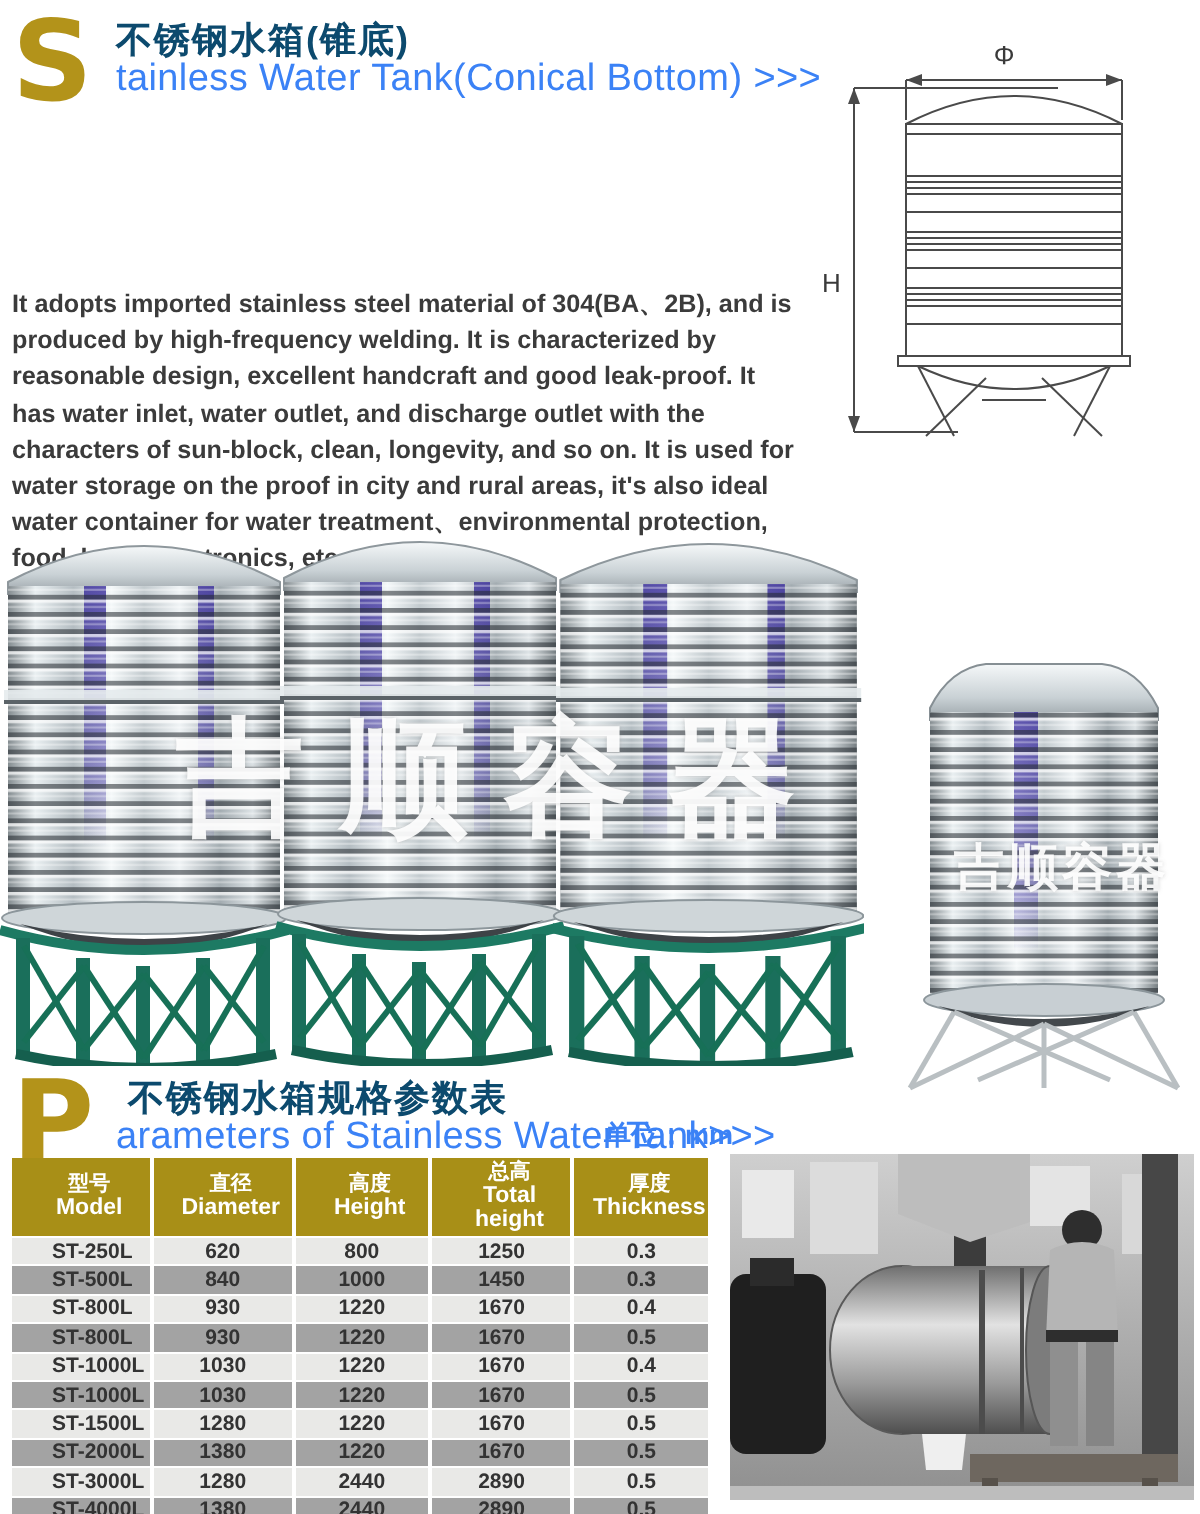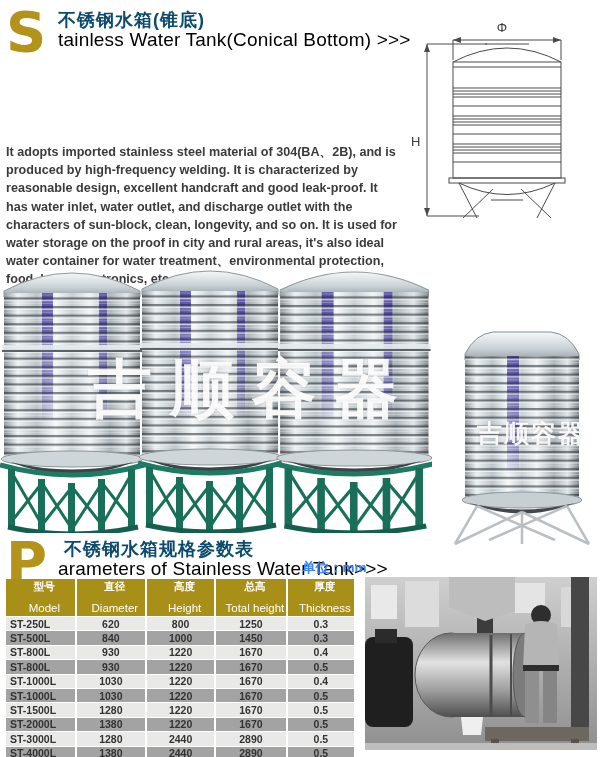--- a/index.html
+++ b/index.html
@@ -3,39 +3,39 @@
 <meta charset="utf-8">
 <style>
   html,body{margin:0;padding:0;background:#fff;}
   body{font-family:"Liberation Sans",sans-serif;color:#3d3d3d;}
   .page{position:relative;width:600px;height:757px;background:#fff;overflow:hidden;margin:0 auto;}
 
   
   .big-initial{position:absolute;font-family:"DejaVu Sans",sans-serif;font-size:56px;font-weight:bold;
     color:#b3931a;line-height:1;letter-spacing:-1px;}
   .sec-title-zh{position:absolute;font-size:18px;font-weight:bold;color:#0c4a6e;letter-spacing:1px;}
-  .sec-title-en{position:absolute;font-size:19px;color:#000000;letter-spacing:0.2px;}
+  .sec-title-en{position:absolute;font-size:19px;color:#3b82f6;letter-spacing:0.2px;}
 
   
   .para-zh{position:absolute;left:6px;top:58px;width:392px;font-size:14px;font-weight:bold;
     line-height:21.4px;color:#3b3b3b;text-indent:2em;letter-spacing:0.3px;}
   .para-en{position:absolute;left:6px;top:143px;width:394px;font-size:12.6px;font-weight:600;
     line-height:18.2px;color:#3b3b3b;}
 
   .unit-label{position:absolute;left:302px;top:559px;font-size:13.5px;font-weight:bold;color:#3b82f6;}
 
   
   .spec-table{position:absolute;left:4px;top:578px;width:352px;border-collapse:separate;
     border-spacing:2px 1px;font-size:10.5px;}
   .spec-table th{background:#a88f17;color:#fff;text-align:center;vertical-align:middle;
     padding:2px 0 2px 8px;height:22px;}
   .spec-table th .h-zh{font-size:10.5px;font-weight:bold;line-height:11px;}
-  .spec-table th .h-en{font-size:11.5px;font-weight:normal;line-height:12px;margin-top:10px;}
+  .spec-table th .h-en{font-size:11.5px;font-weight:bold;line-height:12px;}
   .spec-table td{height:13.4px;padding:0;text-align:center;color:#333;font-weight:600;}
-  .spec-table td:first-child{text-align:left;padding-left:4px;}
+  .spec-table td:first-child{text-align:left;padding-left:20px;}
   .row-light td{background:#e9e9e7;}
   .row-blue td{background:#a3a3a3;}
 
   
   .photo{position:absolute;}
   .watermark{position:absolute;color:rgba(255,255,255,0.92);font-family:"DejaVu Serif",serif;
     font-weight:bold;white-space:nowrap;pointer-events:none;text-shadow:0 0 2px rgba(120,120,120,0.35);}
   .wm-big{left:88px;top:346px;font-size:64px;letter-spacing:18px;}
   .wm-small{left:477px;top:417px;font-size:25px;letter-spacing:2px;}
 

